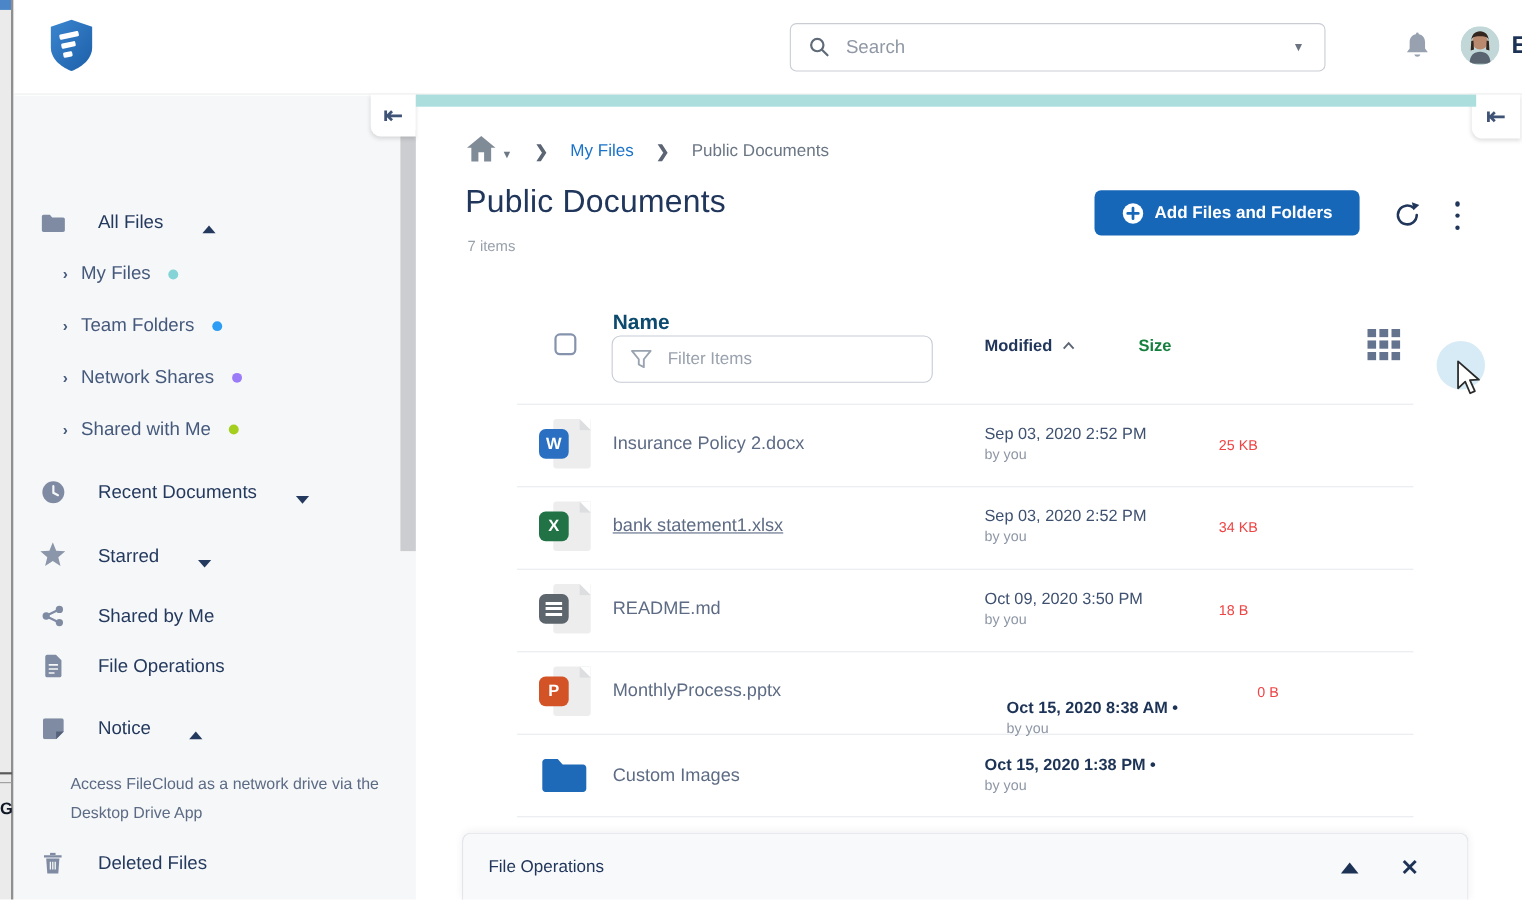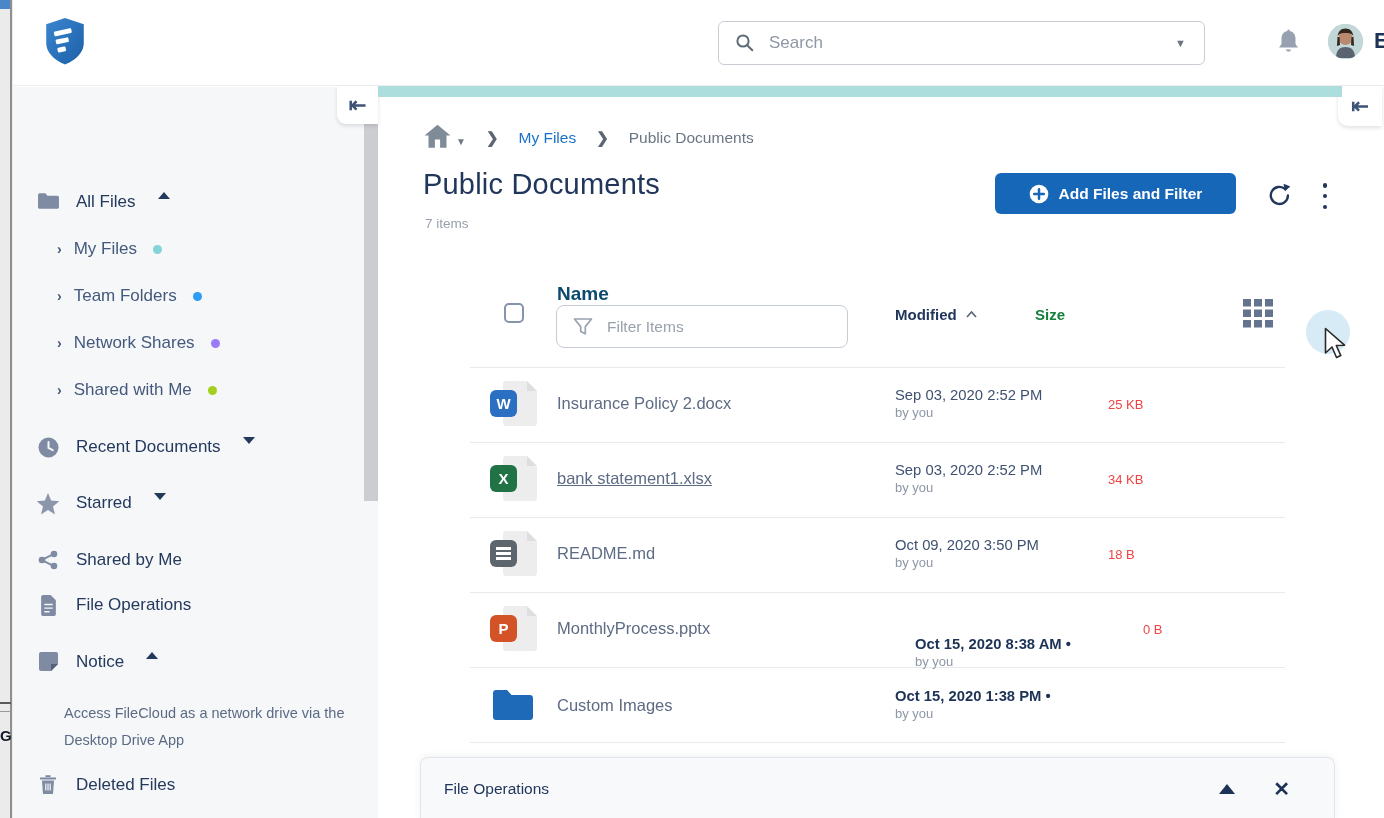--- a/index.html
+++ b/index.html
@@ -28,21 +28,21 @@
   .searchbox input::placeholder { color:#8f98a4; }
   .searchbox .sel-caret { margin-right:18px; font-size:11px; color:#6b7480; }
 
   .bell { position:absolute; left:1264px; top:29px; }
   .avatar { position:absolute; left:1315px; top:24px; width:35px; height:35px; border-radius:50%; overflow:hidden; background:#bed6d6; }
   .partial-letter { position:absolute; left:1361px; top:28px; width:10px; overflow:hidden; font-size:22px; font-weight:700; color:#1d3356; }
 
   
   .sidebar { position:absolute; left:13px; top:87px; width:365px; height:731px; background:#f6f7f8; }
   .side-scroll-thumb { position:absolute; left:351px; top:31px; width:14px; height:383px; background:#cbcdd0; }
-  .side-item { position:absolute; display:flex; align-items:flex-start; gap:16px; color:#24395e; font-size:17px; font-weight:500; cursor:pointer; }
+  .side-item { position:absolute; display:flex; align-items:flex-end; gap:29px; color:#24395e; font-size:17px; font-weight:500; cursor:pointer; }
   .side-item .ic { width:24px; display:flex; justify-content:center; }
   .side-sub { position:absolute; display:flex; align-items:center; gap:10px; color:#44597c; font-size:17px; cursor:pointer; }
   .side-sub .chev { color:#44597c; font-size:14px; font-weight:700; margin-right:2px; }
   .dot { width:9px; height:9px; border-radius:50%; display:inline-block; margin-left:6px; }
   .caret-up { width:0; height:0; border-left:6px solid transparent; border-right:6px solid transparent; border-bottom:7px solid #24395e; display:inline-block; margin-left:6px; }
   .caret-down { width:0; height:0; border-left:6px solid transparent; border-right:6px solid transparent; border-top:7px solid #24395e; display:inline-block; margin-left:6px; }
   .notice-text { position:absolute; left:51px; top:613px; width:292px; font-size:14.5px; line-height:27px; color:#5c6b85; }
 
   
   .collapse-tab { position:absolute; background:#fff; display:flex; align-items:center; justify-content:center; color:#3f5377; font-size:21px; font-weight:700; box-shadow:0 2px 4px rgba(0,0,0,0.12); cursor:pointer; }
@@ -288,21 +288,21 @@
   <div class="page-title">Public Documents</div>
   <div class="items-count">7 items</div>
 
   <button class="add-btn" style="background: rgb(23, 103, 184);">
     <span style="display:flex;">
       <svg width="20" height="20" viewBox="0 0 20 20">
           <circle cx="10" cy="10" r="9.3" fill="#fff"></circle>
           <path d="M10 5.2 v9.6 M5.2 10 h9.6" stroke="#1767b8" stroke-width="2.5" stroke-linecap="round"></path>
         </svg>
     </span>
-    <span>Add Files and Filter</span>
+    <span>Add Files and Folders</span>
   </button>
 
   <span class="refresh-btn">
     <svg width="27" height="27" viewBox="0 0 24 24">
         <path d="M19.5 12 a7.6 7.6 0 1 1 -2.4 -5.6" fill="none" stroke="#21365b" stroke-width="2.1" stroke-linecap="round"></path>
         <path d="M15.6 1.6 L21.6 3.9 L16.8 8.2 Z" fill="#21365b"></path>
       </svg>
   </span>
 
   <div class="kebab">

